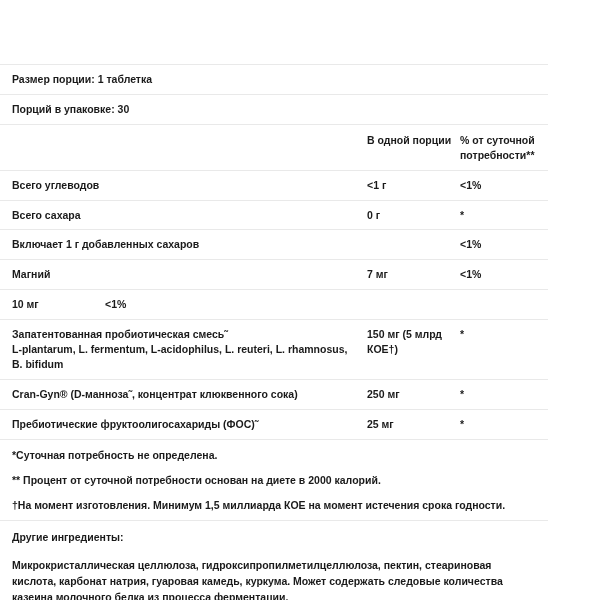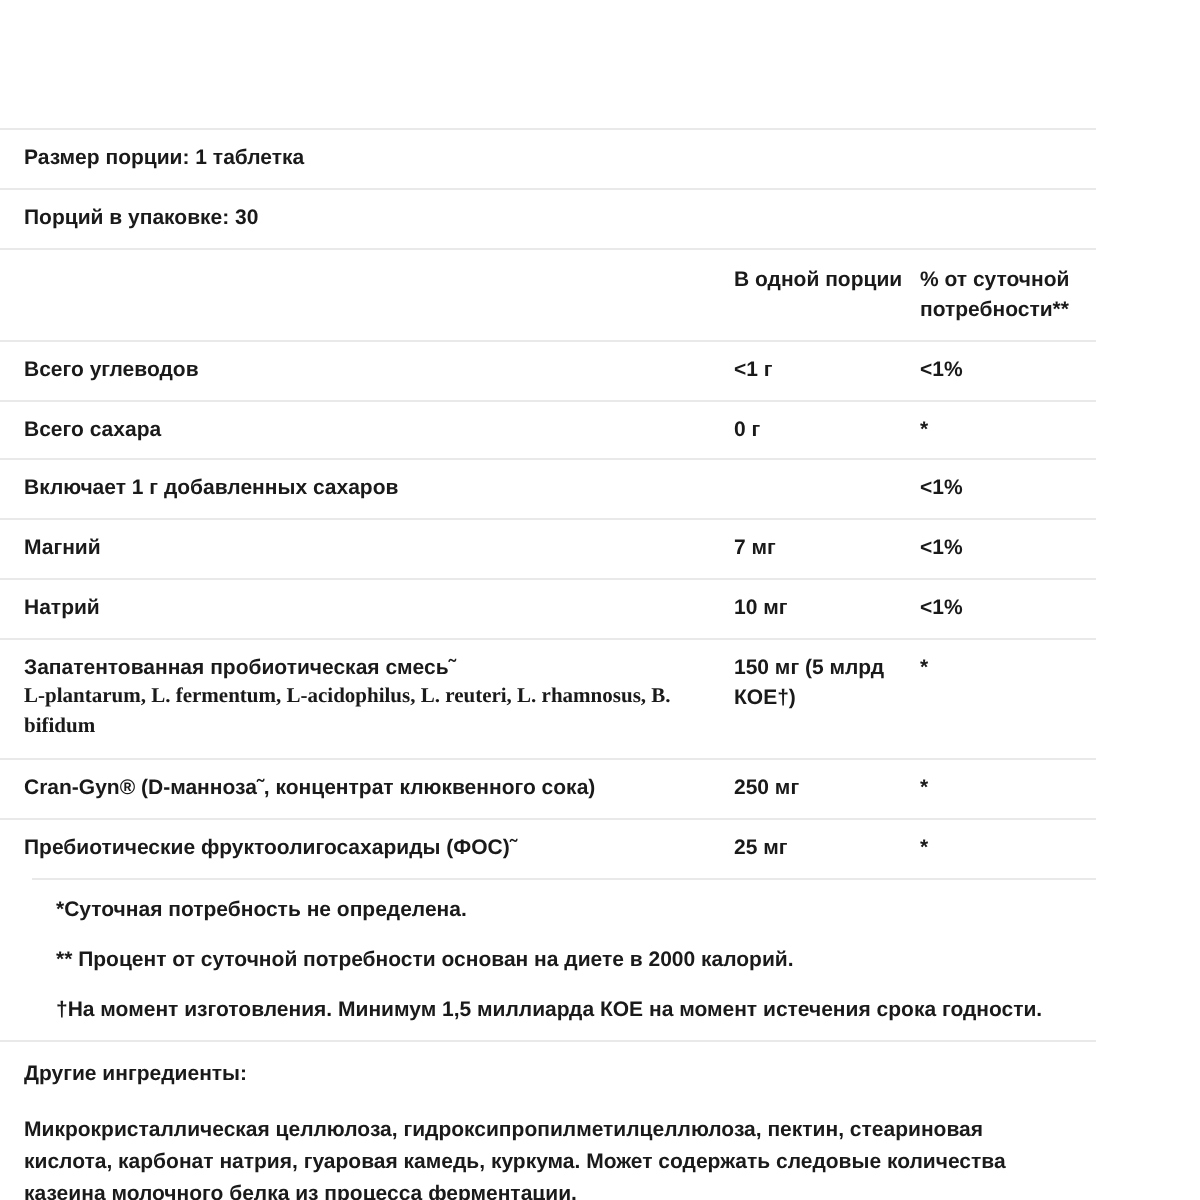--- a/index.html
+++ b/index.html
@@ -82,29 +82,27 @@
     font-weight: bold;
   }
 
   .blend-sub {
     font-weight: bold;
     display: block;
   }
   .blend-strains {
     font-weight: bold;
     display: block;
-    font-family: Liberation Serif, serif;
   }
 
   
   .footnotes {
     border-top: 1px solid #e9e9e9;
     padding: 8px 12px 6px 12px;
     box-sizing: border-box;
-    margin-left: 16px;
   }
   .fn {
     font-size: 10.5px;
     font-weight: bold;
     line-height: 1.42;
     margin: 0 0 10px 0;
   }
   .fn:last-child { margin-bottom: 2px; }
 
   
@@ -164,21 +162,20 @@
     <div class="c-dv">&lt;1%</div>
   </div>
 
   <div class="srow">
     <div class="c-name">Магний</div>
     <div class="c-amount">7 мг</div>
     <div class="c-dv">&lt;1%</div>
   </div>
 
   <div class="srow">
-    <div class="c-name">Натрий</div>
     <div class="c-amount">10 мг</div>
     <div class="c-dv">&lt;1%</div>
   </div>
 
   <div class="srow">
     <div class="c-name">
       <span class="blend-sub">Запатентованная пробиотическая смесь˜</span>
       <span class="blend-strains">L-plantarum, L. fermentum, L-acidophilus, L. reuteri, L. rhamnosus, B. bifidum</span>
     </div>
     <div class="c-amount">150 мг (5 млрд КОЕ†)</div>

